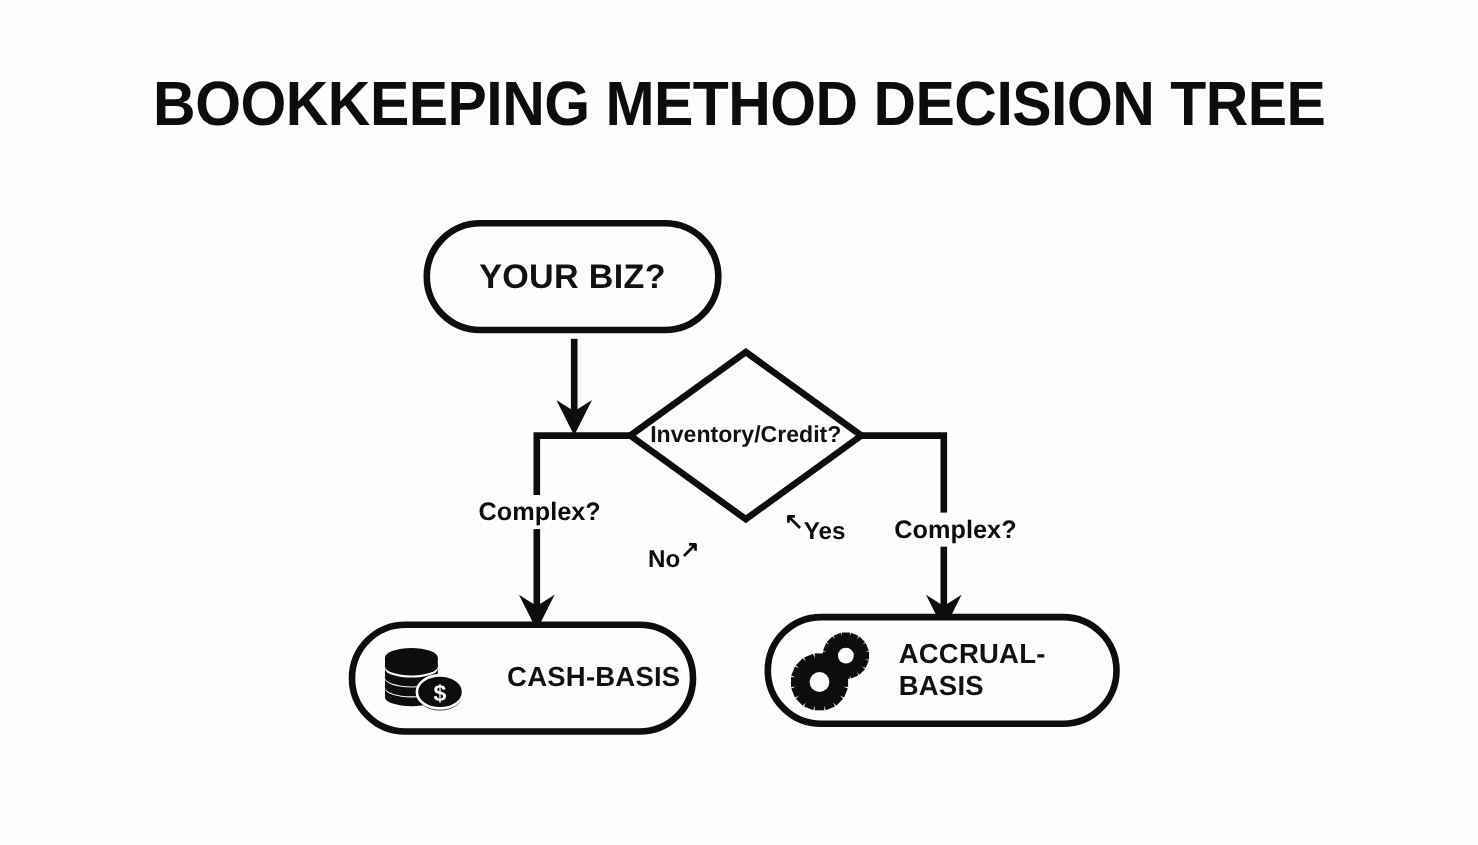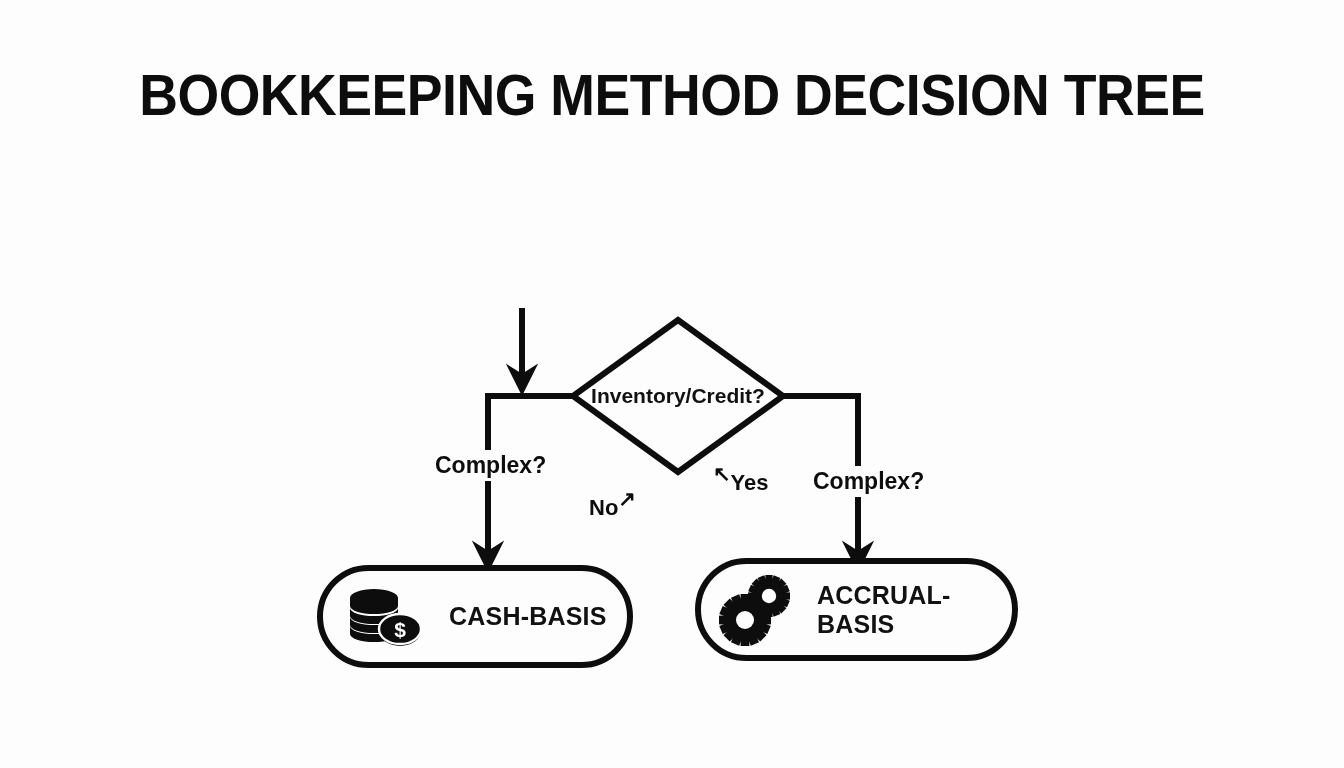--- a/index.html
+++ b/index.html
@@ -83,21 +83,21 @@
     top: 558px;
     width: 323px;
     height: 103px;
     justify-content: center;
     padding-left: 18px;
   }
   .outcome-label {
     font-size: 25px;
     font-weight: bold;
     letter-spacing: 0.2px;
-    margin-left: 26px;
+    margin-left: 38px;
   }
   #node-accrual .outcome-label { margin-left: 18px; }
   .node-icon {
     flex: 0 0 auto;
     display: block;
   }
   #decision-label {
     position: absolute;
     left: 573px;
     top: 320px;
@@ -162,20 +162,23 @@
 
     <polyline points="573,396 488,396 488,555" fill="none" stroke="#0d0d0d" stroke-width="6" stroke-linejoin="miter" marker-end="url(#arrowhead)"></polyline>
 
     <polyline points="783,396 858,396 858,555" fill="none" stroke="#0d0d0d" stroke-width="6" stroke-linejoin="miter" marker-end="url(#arrowhead)"></polyline>
 
     <polygon id="node-decision-shape" points="678,320 783,396 678,472 573,396" fill="#fdfdfd" stroke="#0d0d0d" stroke-width="6" stroke-linejoin="miter"></polygon>
   </svg>
 
   <div id="decision-label">Inventory/Credit?</div>
 
+  <div id="node-start" class="pill">
+    <span class="node-label">YOUR BIZ?</span>
+  </div>
 
   <div id="label-simple" class="edge-label">Complex?</div>
 
   <div id="label-complex" class="edge-label">Complex?</div>
 
   <div id="label-no" class="branch-label">
     <span>No</span><span class="arrow-glyph">↗</span>
   </div>
 
   <div id="label-yes" class="branch-label">

